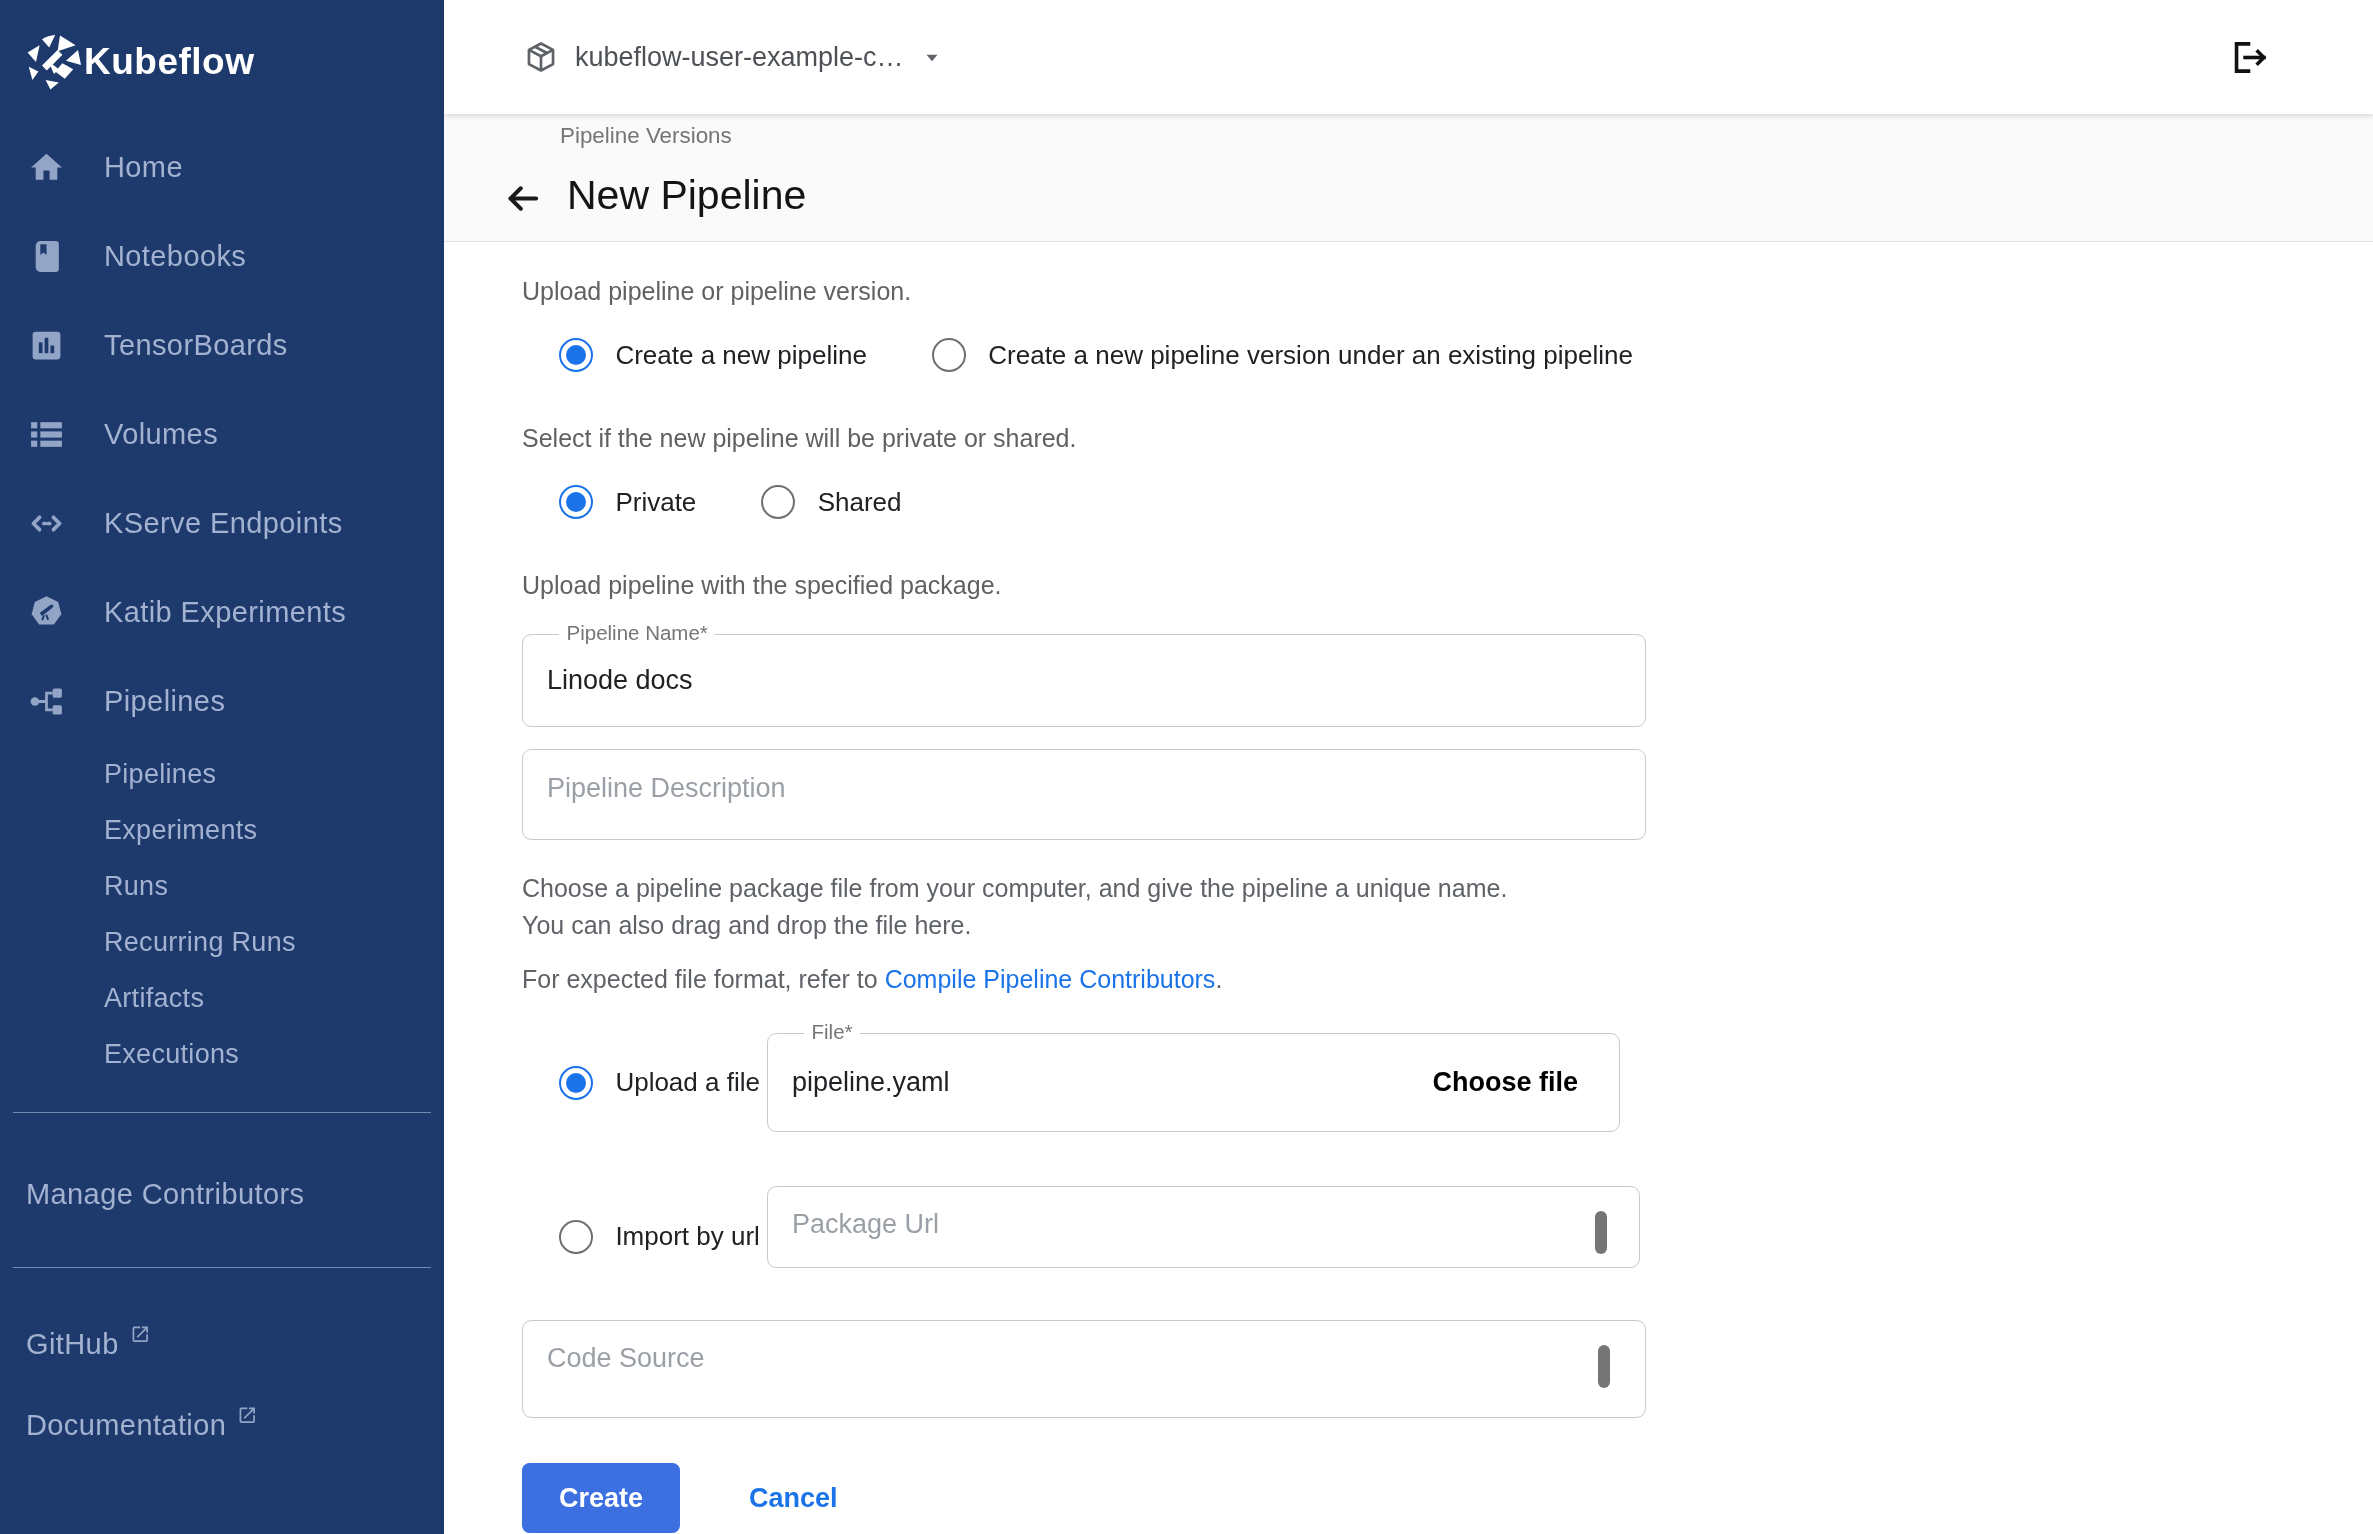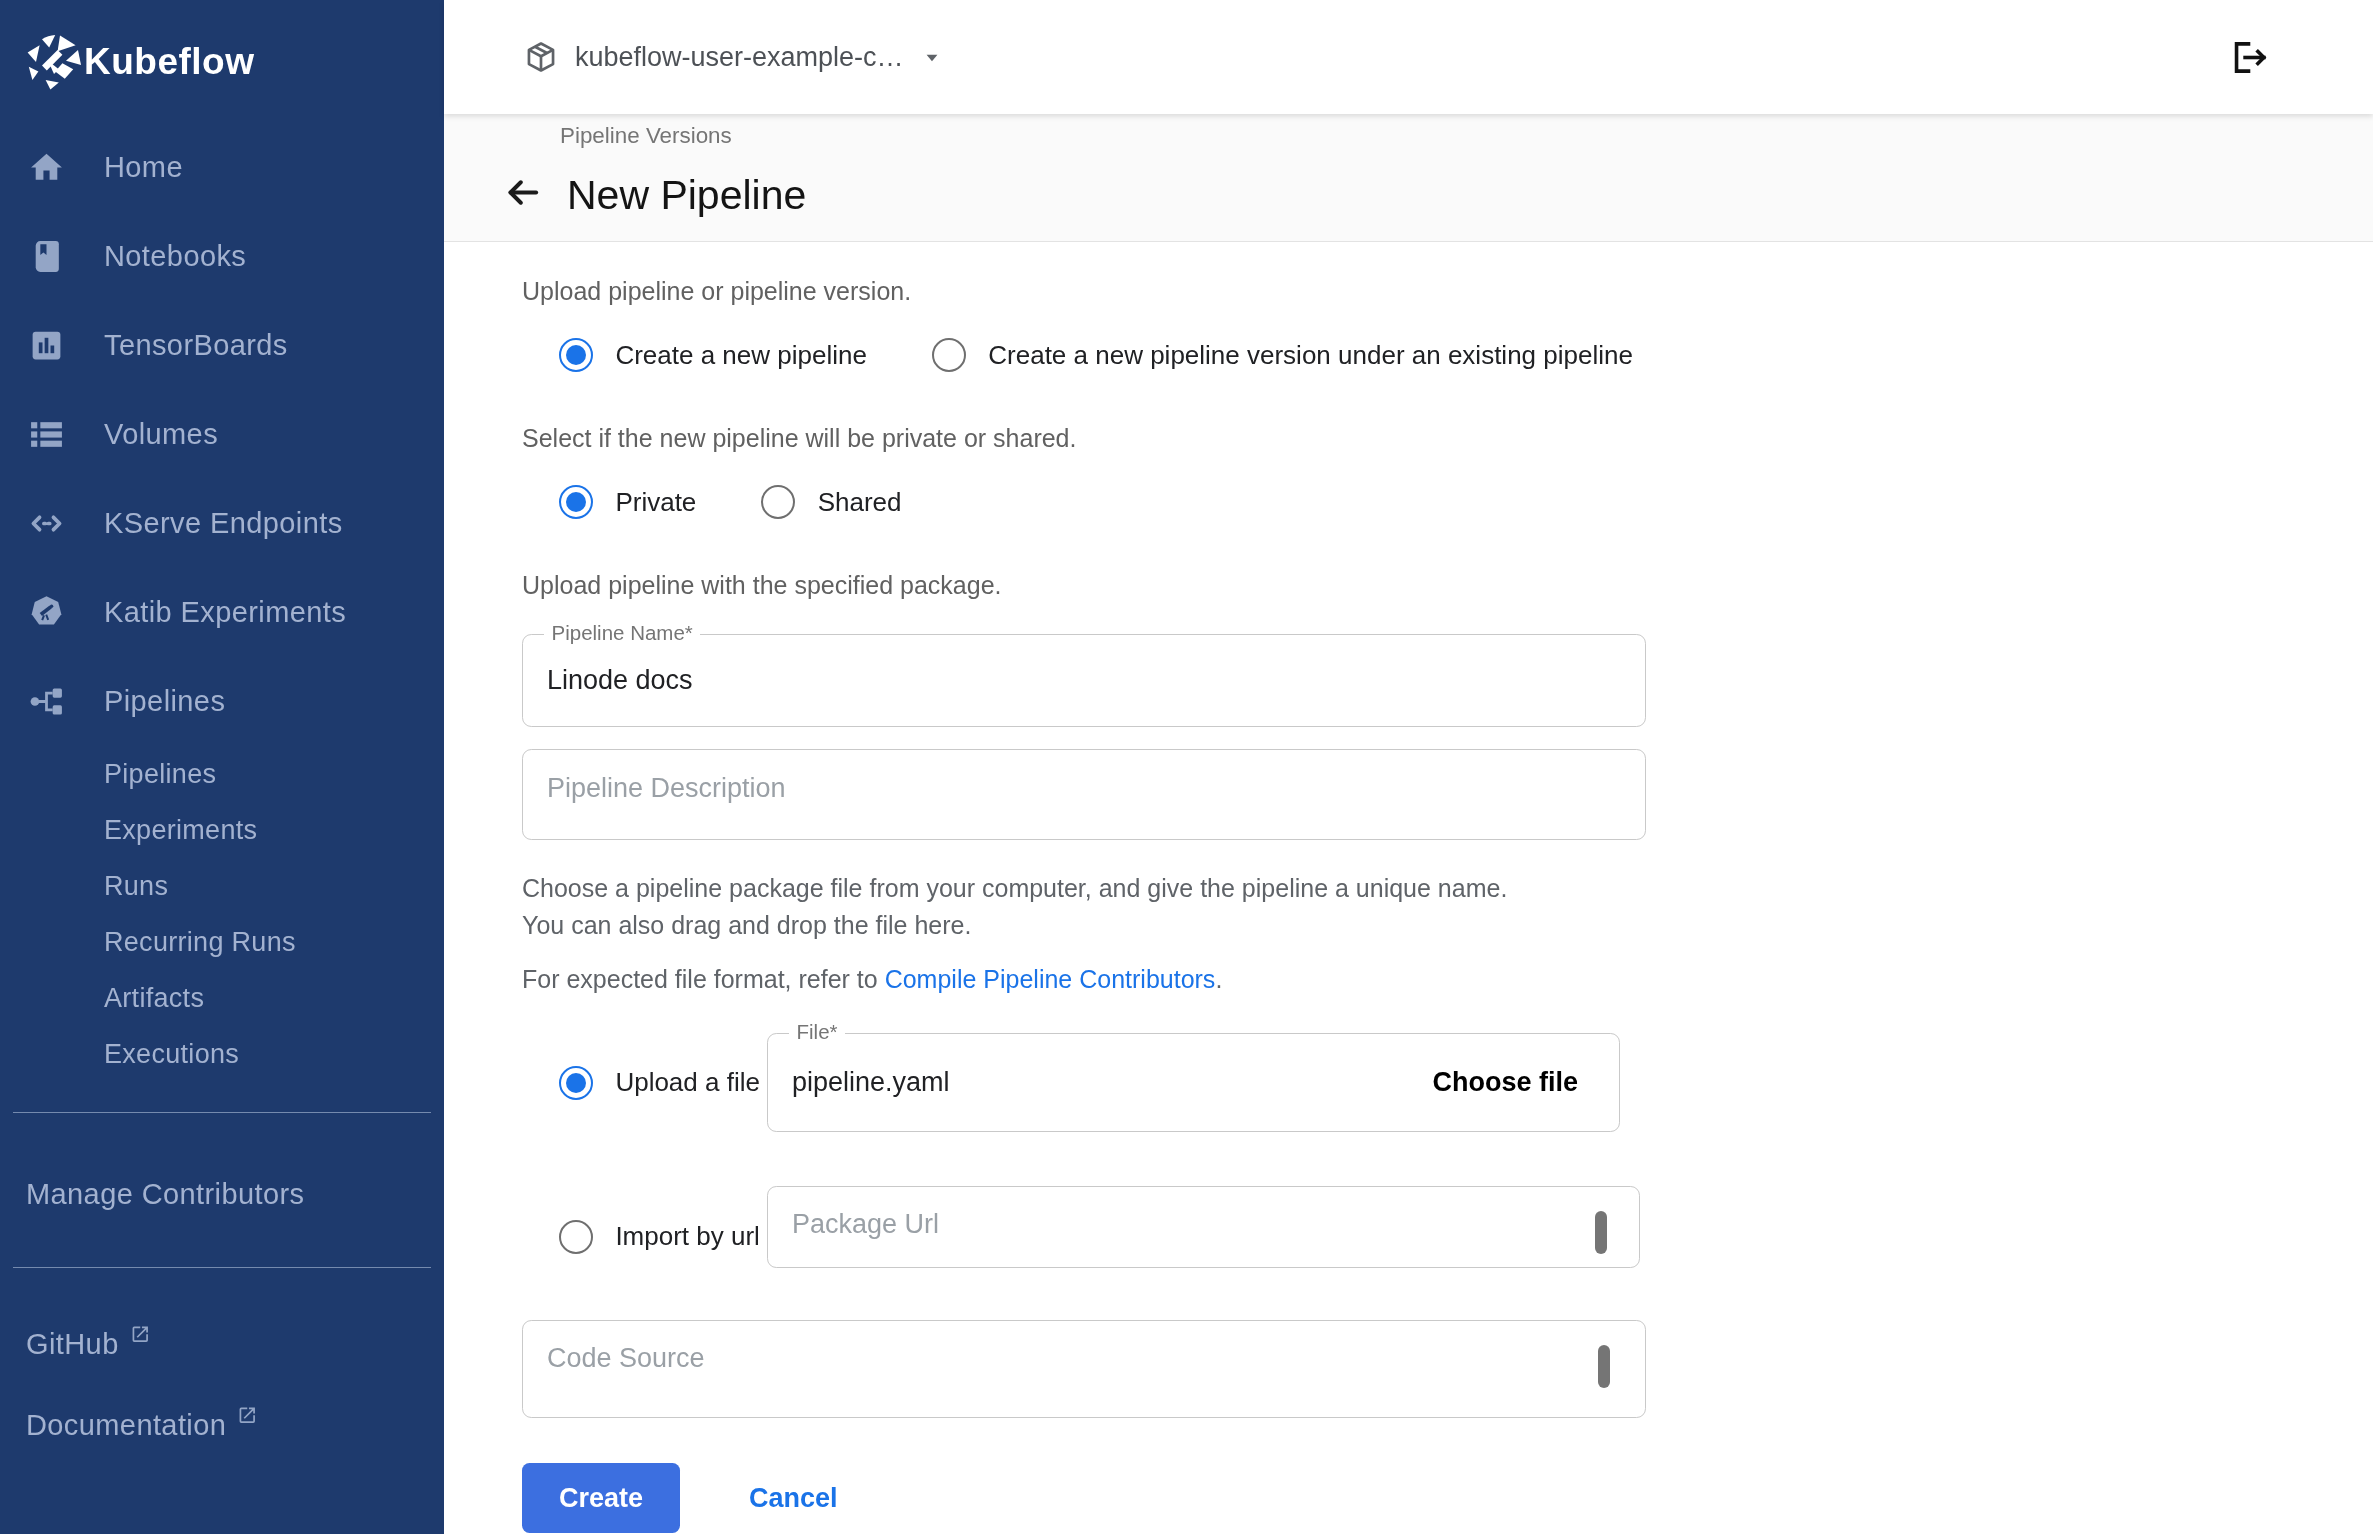--- a/index.html
+++ b/index.html
@@ -54,21 +54,21 @@
   }
   .ns { display: flex; align-items: center; cursor: pointer; }
   .ns-ic { width: 34px; height: 34px; color: #5f6368; margin-right: 17px; }
   .ns-label { font-size: 27px; color: #4d5156; }
   .caret-ic { width: 26px; height: 26px; color: #5f6368; margin-left: 15px; }
   .logout-btn { width: 41px; height: 41px; color: #111; cursor: pointer; background: none; border: none; padding: 0; }
   .logout-btn svg { width: 41px; height: 41px; }
 
   .header-band { background: #fafafa; border-bottom: 0.9px solid #e3e3e3; flex: none; }
   .breadcrumb { margin: 9.3px 0 0 116px; font-size: 22.4px; color: #757575; cursor: pointer; width: max-content; }
-  .title-row { display: flex; align-items: flex-start; gap: 24px; margin: 22.4px 0 22.4px 58px; }
+  .title-row { display: flex; align-items: flex-end; gap: 24px; margin: 22.4px 0 22.4px 58px; }
   .back-btn { width: 41px; height: 41px; background: none; border: none; padding: 0; color: #1b1b1b; cursor: pointer; }
   .back-btn svg { width: 41px; height: 41px; }
   .page-title { font-size: 41px; font-weight: 400; color: #141414; }
 
   .content { flex: 1; background: #fff; padding: 35px 0 0 78px; overflow: hidden; }
 
   .sec-label { font-size: 25px; color: #616161; }
   .radio-row { display: flex; align-items: center; margin: 32px 0 0 37px; }
   .opt { display: flex; align-items: center; margin-right: 65px; cursor: pointer; }
   .radio {
@@ -77,21 +77,21 @@
   }
   .radio.sel { border-color: #1a73e8; }
   .radio.sel::after { content: ""; position: absolute; inset: 4.7px; border-radius: 50%; background: #1a73e8; }
   .opt-label { font-size: 26px; color: #202124; margin-left: 22.4px; }
   .gap1 { margin-top: 52px; }
 
   .field {
     position: relative; border: 1.9px solid #c9c9c9; border-radius: 9.3px; background: #fff;
   }
   .notch {
-    position: absolute; top: -14px; left: 21px; background: #fff;
+    position: absolute; top: -14px; left: 36px; background: #fff;
     padding: 0 7.5px; font-size: 20.5px; color: #757575; line-height: 24px;
   }
   .field input {
     width: 100%; height: 100%; border: none; outline: none; background: transparent;
     font: inherit; font-size: 27px; color: #202124; padding: 0 24px; border-radius: 9.3px;
   }
   .field textarea {
     width: 100%; height: 100%; border: none; outline: none; resize: none; background: transparent;
     font: inherit; font-size: 27px; color: #202124; padding: 22.4px 56px 22.4px 24px; border-radius: 9.3px;
   }

